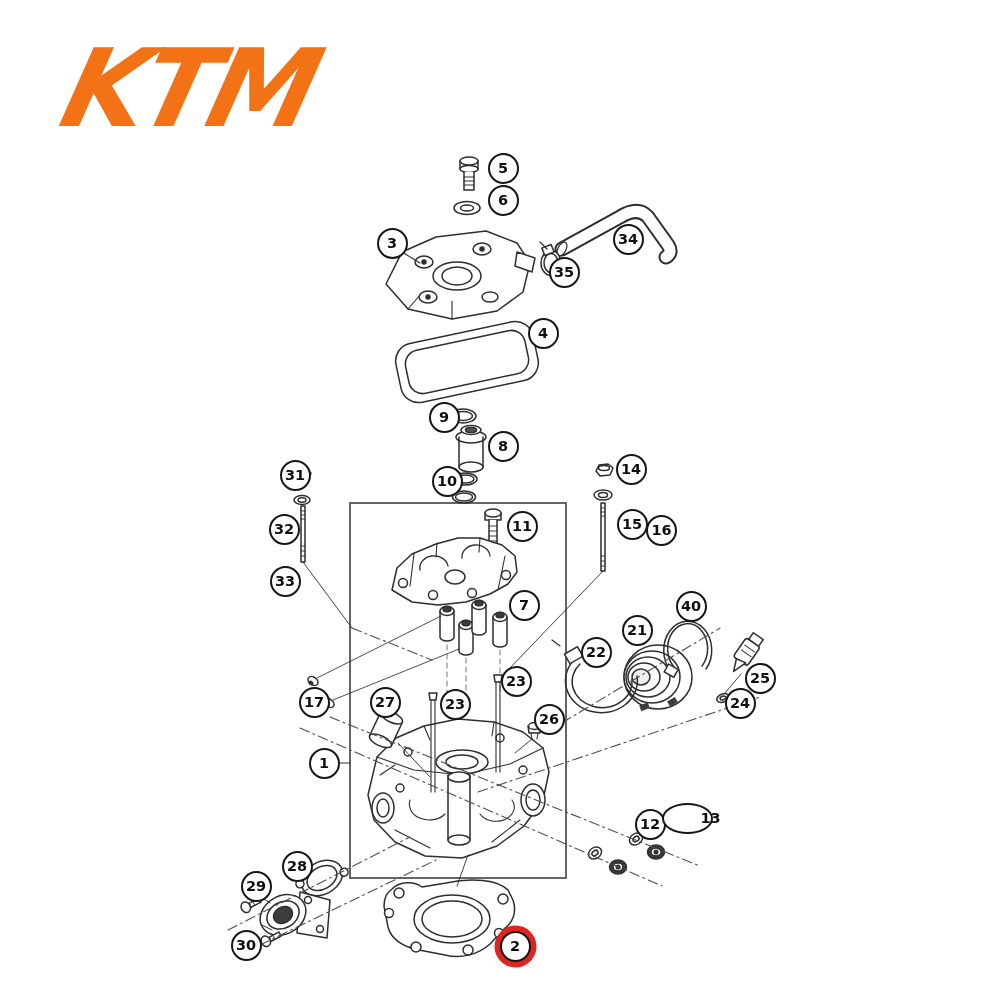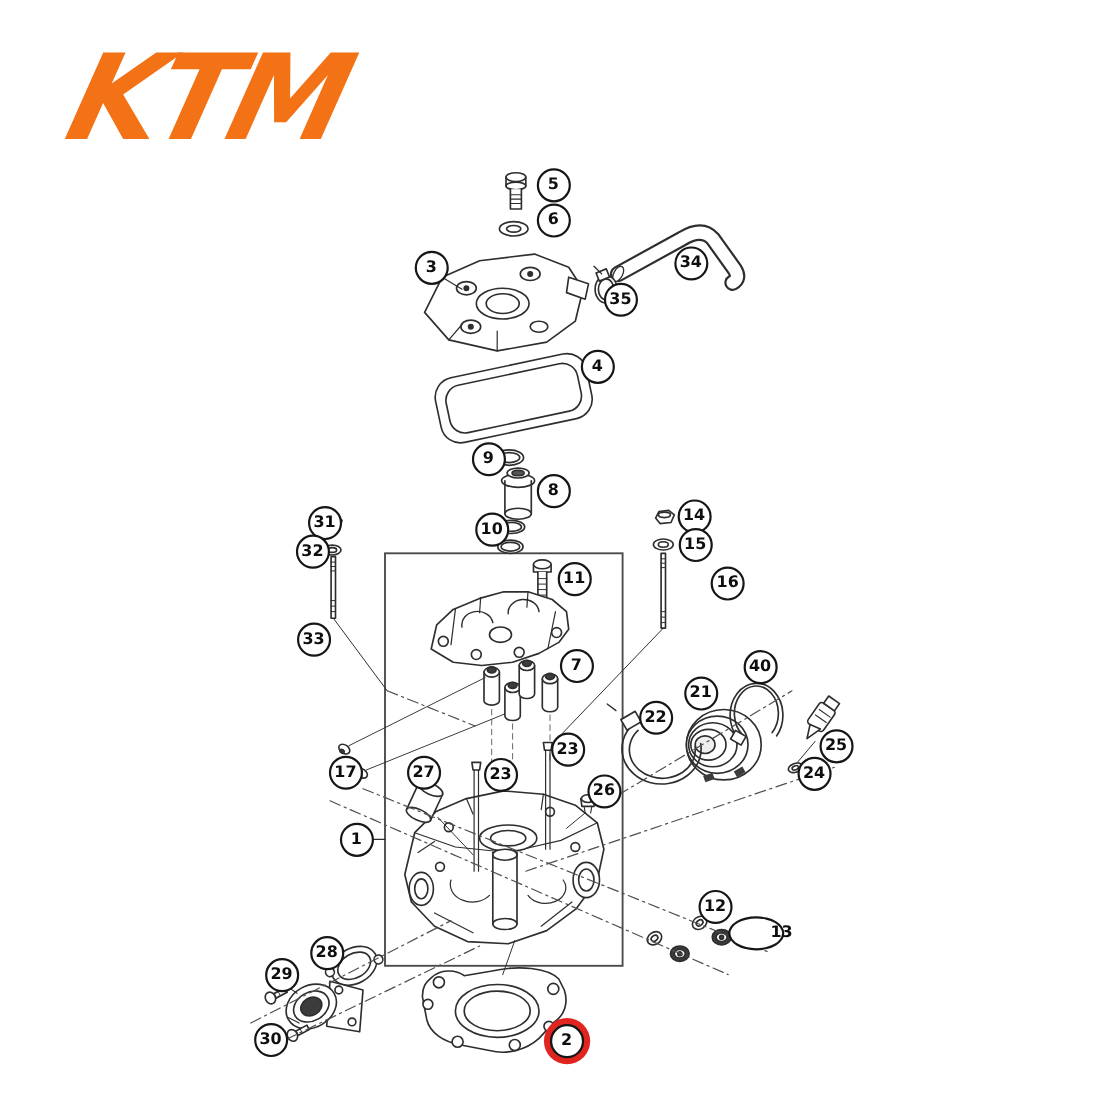--- a/index.html
+++ b/index.html
@@ -329,37 +329,37 @@
       <div class="callout" style="left: 392px; top: 243px;">3</div>
       <div class="callout" style="left: 543px; top: 333px;">4</div>
       <div class="callout" style="left: 503px; top: 168px;">5</div>
       <div class="callout" style="left: 503px; top: 200px;">6</div>
       <div class="callout" style="left: 524px; top: 605px;">7</div>
       <div class="callout" style="left: 503px; top: 446px;">8</div>
       <div class="callout" style="left: 444px; top: 417px;">9</div>
       <div class="callout" style="left: 447px; top: 481px;">10</div>
       <div class="callout" style="left: 522px; top: 526px;">11</div>
       <div class="callout" style="left: 650px; top: 824px;">12</div>
-      <div class="callout" style="left: 677px; top: 848px; padding-left: 47px;">13</div>
+      <div class="callout" style="left: 677px; top: 818px; padding-left: 47px;">13</div>
       <div class="callout" style="left: 631px; top: 469px;">14</div>
-      <div class="callout" style="left: 632px; top: 495px;">15</div>
+      <div class="callout" style="left: 632px; top: 524px;">15</div>
       <div class="callout" style="left: 630px; top: 530px; margin-left: 16px;">16</div>
       <div class="callout" style="left: 314px; top: 702px;">17</div>
       <div class="callout" style="left: 637px; top: 630px;">21</div>
       <div class="callout" style="left: 596px; top: 652px; text-align: center;">22</div>
       <div class="callout" style="left: 516px; top: 681px;">23</div>
       <div class="callout" style="left: 455px; top: 704px;">23</div>
       <div class="callout" style="left: 740px; top: 703px;">24</div>
       <div class="callout" style="left: 760px; top: 678px;">25</div>
       <div class="callout" style="left: 549px; top: 719px;">26</div>
       <div class="callout" style="left: 385px; top: 702px;">27</div>
       <div class="callout" style="left: 297px; top: 866px;">28</div>
       <div class="callout" style="left: 256px; top: 886px;">29</div>
       <div class="callout" style="left: 246px; top: 945px;">30</div>
       <div class="callout" style="left: 295px; top: 475px;">31</div>
-      <div class="callout" style="left: 284px; top: 501px;">32</div>
+      <div class="callout" style="left: 284px; top: 529px;">32</div>
       <div class="callout" style="left: 285px; top: 529px; margin-top: 37px;">33</div>
       <div class="callout" style="left: 628px; top: 239px;">34</div>
       <div class="callout" style="left: 564px; top: 272px;">35</div>
       <div class="callout" style="left: 691px; top: 606px;">40</div>
     </div>
 
 </div>
 
 </body></html>

